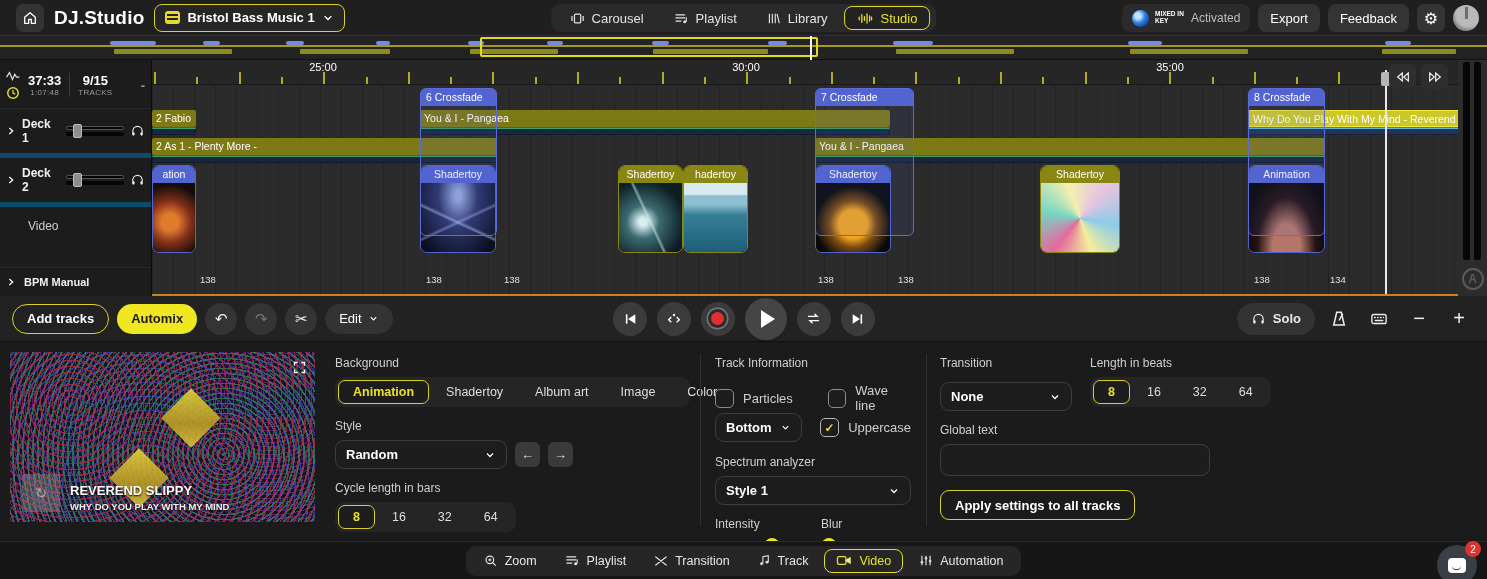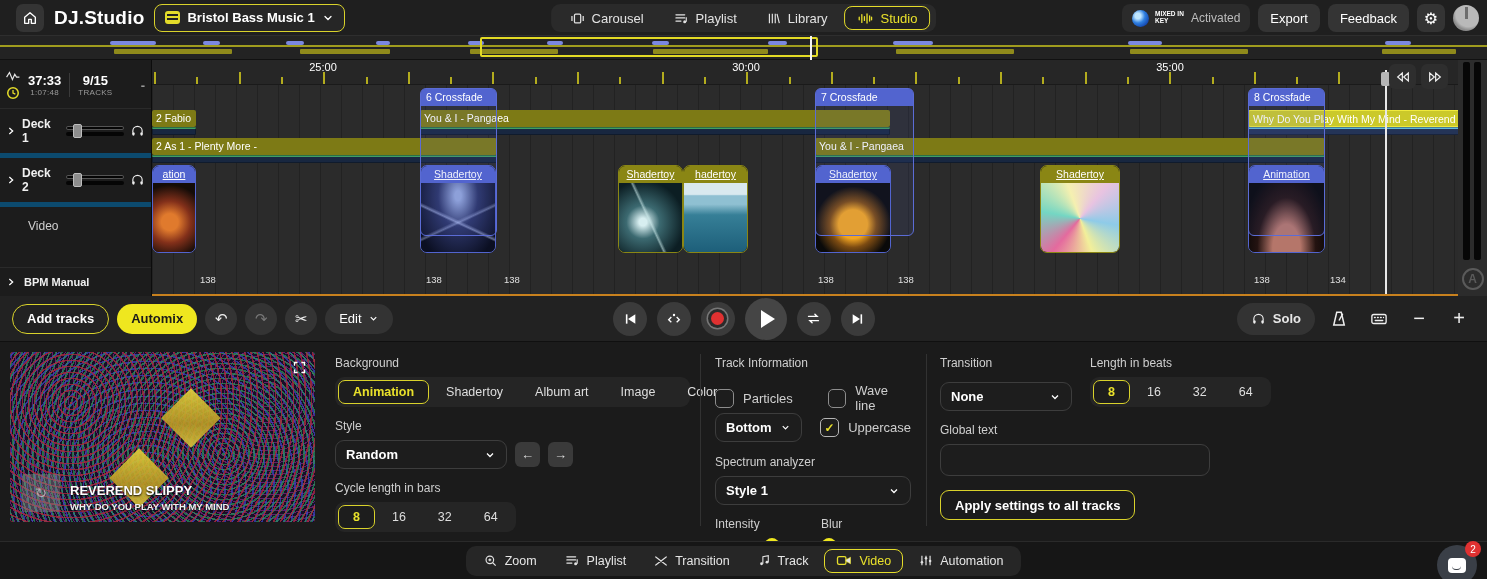--- a/index.html
+++ b/index.html
@@ -83,21 +83,21 @@
     box-shadow:inset 0 0 0 1px rgba(0,0,0,.3); }
   .wf.bright { background:linear-gradient(180deg,#63b7d8 0 30%, #243457 30%); }
   .cross { position:absolute; top:28px; height:148px; border:1px solid #5b6cd6; border-radius:6px;
     background:rgba(88,106,216,.10); cursor:pointer; z-index:3; }
   .cross .chead { height:17px; background:#5264cf; border-radius:4px 4px 0 0; color:#fff;
     font-size:10.5px; line-height:17px; padding-left:5px; white-space:nowrap; overflow:hidden; }
   .vclip { position:absolute; top:105px; height:88px; border-radius:7px; overflow:hidden;
     border:1.5px solid #5264cf; cursor:pointer; z-index:2; background:#111; }
   .vclip.olive { border-color:#8a8614; }
   .vclip .vhead { height:17px; background:#5264cf; color:#fff; font-size:10.5px; line-height:17px;
-    text-align:center; white-space:nowrap; overflow:hidden;text-decoration:underline; }
+    text-align:center; white-space:nowrap; overflow:hidden; }
   .vclip.olive .vhead { background:#8a8614; }
   .vthumb { height:71px; }
   .th-fire { background:radial-gradient(circle at 40% 55%, #e07a2d 0 18%, #83301a 45%, #140c08 80%); }
   .th-tunnel { background:linear-gradient(25deg, transparent 44%, rgba(190,205,255,.5) 46%, transparent 49%),
     linear-gradient(-25deg, transparent 44%, rgba(190,205,255,.4) 46%, transparent 49%),
     radial-gradient(ellipse at 50% 18%, #93a6da 0 6%, #2c3568 38%, #0b0f22 85%); }
   .th-burst { background:linear-gradient(65deg, transparent 46%, rgba(210,240,240,.55) 48%, transparent 51%),
     radial-gradient(circle at 38% 55%, #d7eef0 0 7%, #3c6a71 30%, #0c1e23 75%); }
   .th-ocean { background:linear-gradient(180deg,#d9e9ef 0 16%, #8fc0d2 18% 30%, #367f97 45%, #1c5d78 100%); }
   .th-pumpkin { background:radial-gradient(circle at 50% 58%, #f2a522 0 26%, #7c4b12 42%, #0a0a0a 68%); }

